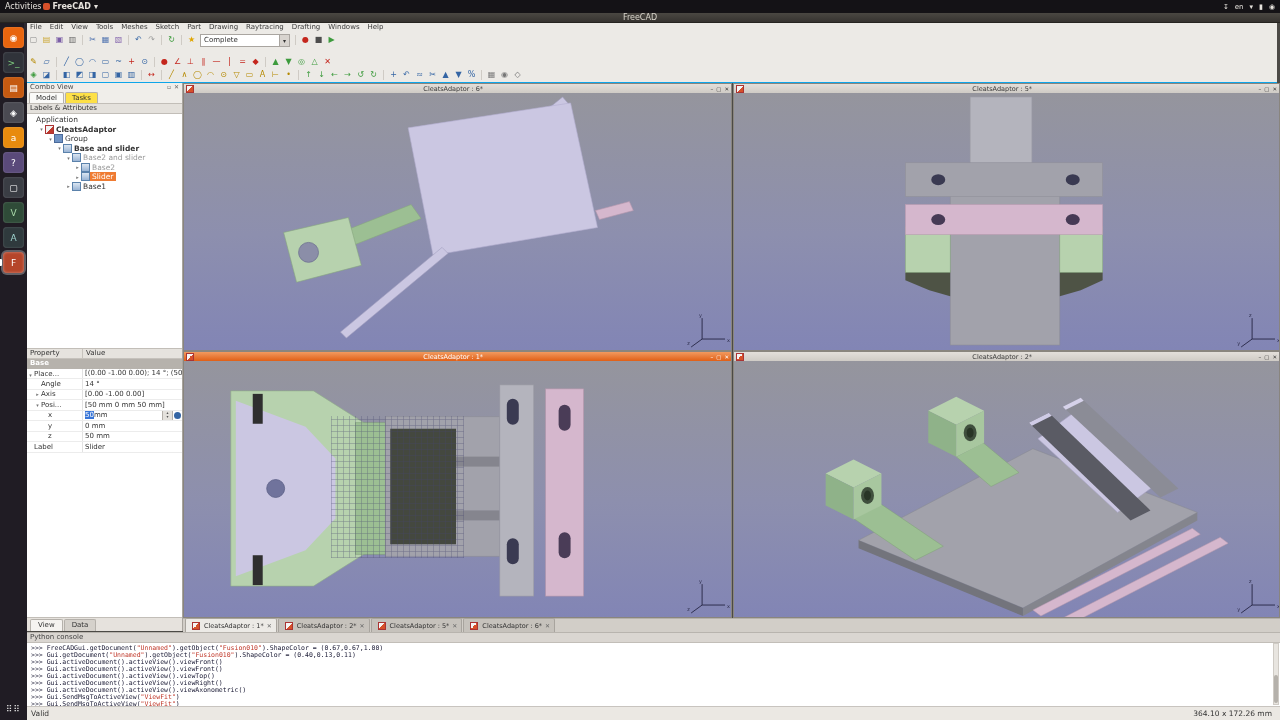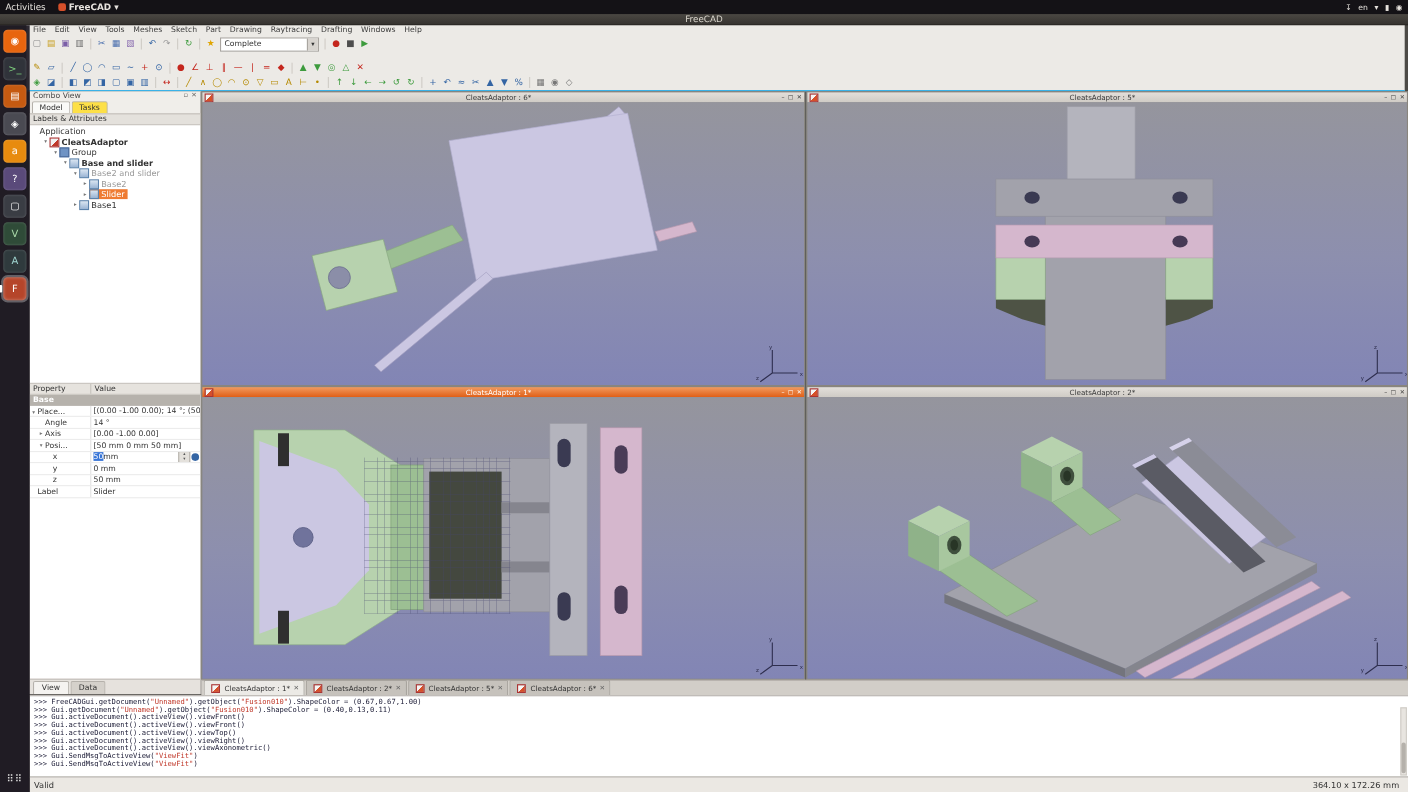--- a/index.html
+++ b/index.html
@@ -3,21 +3,21 @@
 <meta charset="utf-8">
 <style>
   html,body{margin:0;padding:0}
   body{width:1280px;height:720px;position:relative;overflow:hidden;
        font-family:"DejaVu Sans","Liberation Sans",sans-serif;background:#4c4a46;
        -webkit-font-smoothing:antialiased}
   .abs{position:absolute}
   
   #top-panel{left:0;top:0;width:1280px;height:13px;background:#141216;color:#e6e2dd;
              display:flex;align-items:center;font-size:8px}
-  #top-panel .left{display:flex;align-items:flex-end;gap:11px;margin-left:5px}
+  #top-panel .left{display:flex;align-items:flex-end;gap:1px;margin-left:5px}
   #appmenu{display:flex;align-items:center;gap:3px;font-weight:bold}
   #appmenu .appicon{width:7px;height:7px;background:#d6502a;border-radius:2px;display:inline-block}
   #clock{position:absolute;left:0;right:0;text-align:center;pointer-events:none}
   #tray{margin-left:auto;margin-right:5px;display:flex;gap:6px;font-size:7px;align-items:center}
   
   #titlebar{left:0;top:13px;width:1280px;height:10px;background:linear-gradient(#4a4742,#363330);
             color:#d9d5cc;font-size:8px;text-align:center;line-height:10px;border-bottom:1px solid #262420;box-sizing:border-box}
   
   #launcher{left:0;top:23px;width:27px;height:697px;background:rgba(28,24,34,0.92);z-index:5}
   .launch-icon{width:21px;height:21px;border-radius:4px;margin:4px auto 3px auto;display:flex;
@@ -663,20 +663,21 @@
       <span class="x">✕</span>
     </span>
     <span class="wtab">
       <span class="mdi-docicon"></span>
       <span>CleatsAdaptor : 6*</span>
       <span class="x">✕</span>
     </span>
   </div>
 
 <div class="abs" id="console">
+  <div id="console-header">Python console</div>
   <div id="console-body">
       <div>&gt;&gt;&gt; FreeCADGui.getDocument(<span class="str">"Unnamed"</span>).getObject(<span class="str">"Fusion010"</span>).ShapeColor =  (0.67,0.67,1.00)</div>
       <div>&gt;&gt;&gt; Gui.getDocument(<span class="str">"Unnamed"</span>).getObject(<span class="str">"Fusion010"</span>).ShapeColor = (0.40,0.13,0.11)</div>
       <div>&gt;&gt;&gt; Gui.activeDocument().activeView().viewFront()</div>
       <div>&gt;&gt;&gt; Gui.activeDocument().activeView().viewFront()</div>
       <div>&gt;&gt;&gt; Gui.activeDocument().activeView().viewTop()</div>
       <div>&gt;&gt;&gt; Gui.activeDocument().activeView().viewRight()</div>
       <div>&gt;&gt;&gt; Gui.activeDocument().activeView().viewAxonometric()</div>
       <div>&gt;&gt;&gt; Gui.SendMsgToActiveView(<span class="str">"ViewFit"</span>)</div>
       <div>&gt;&gt;&gt; Gui.SendMsgToActiveView(<span class="str">"ViewFit"</span>)</div>

